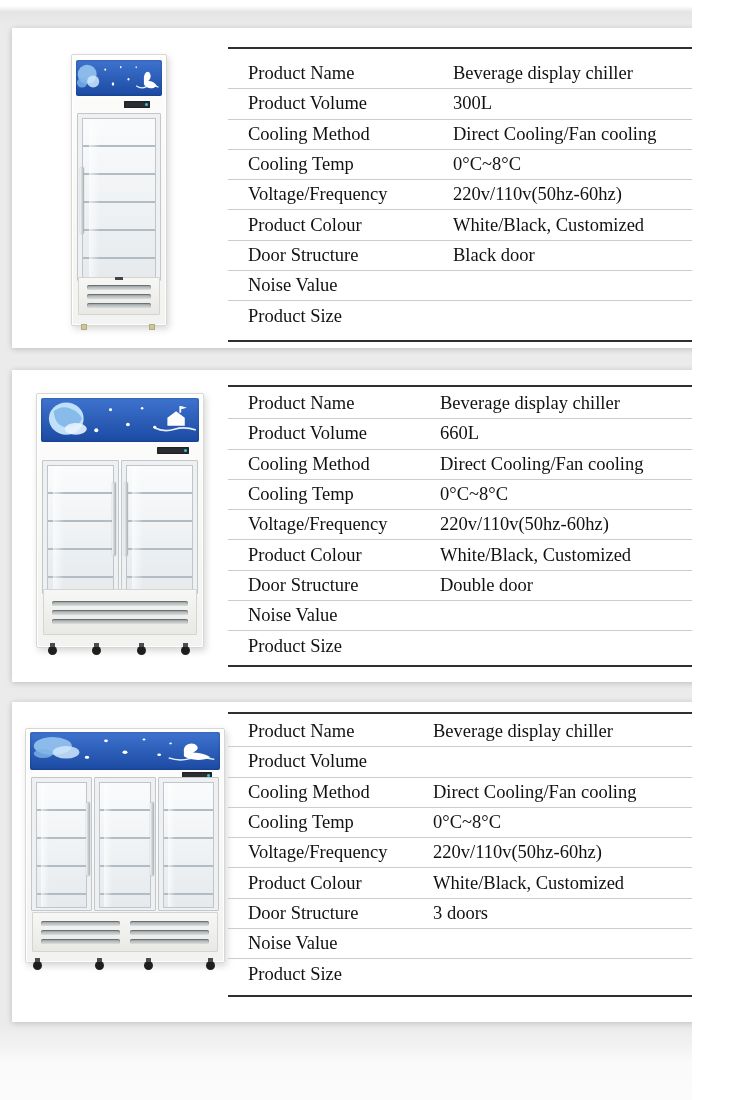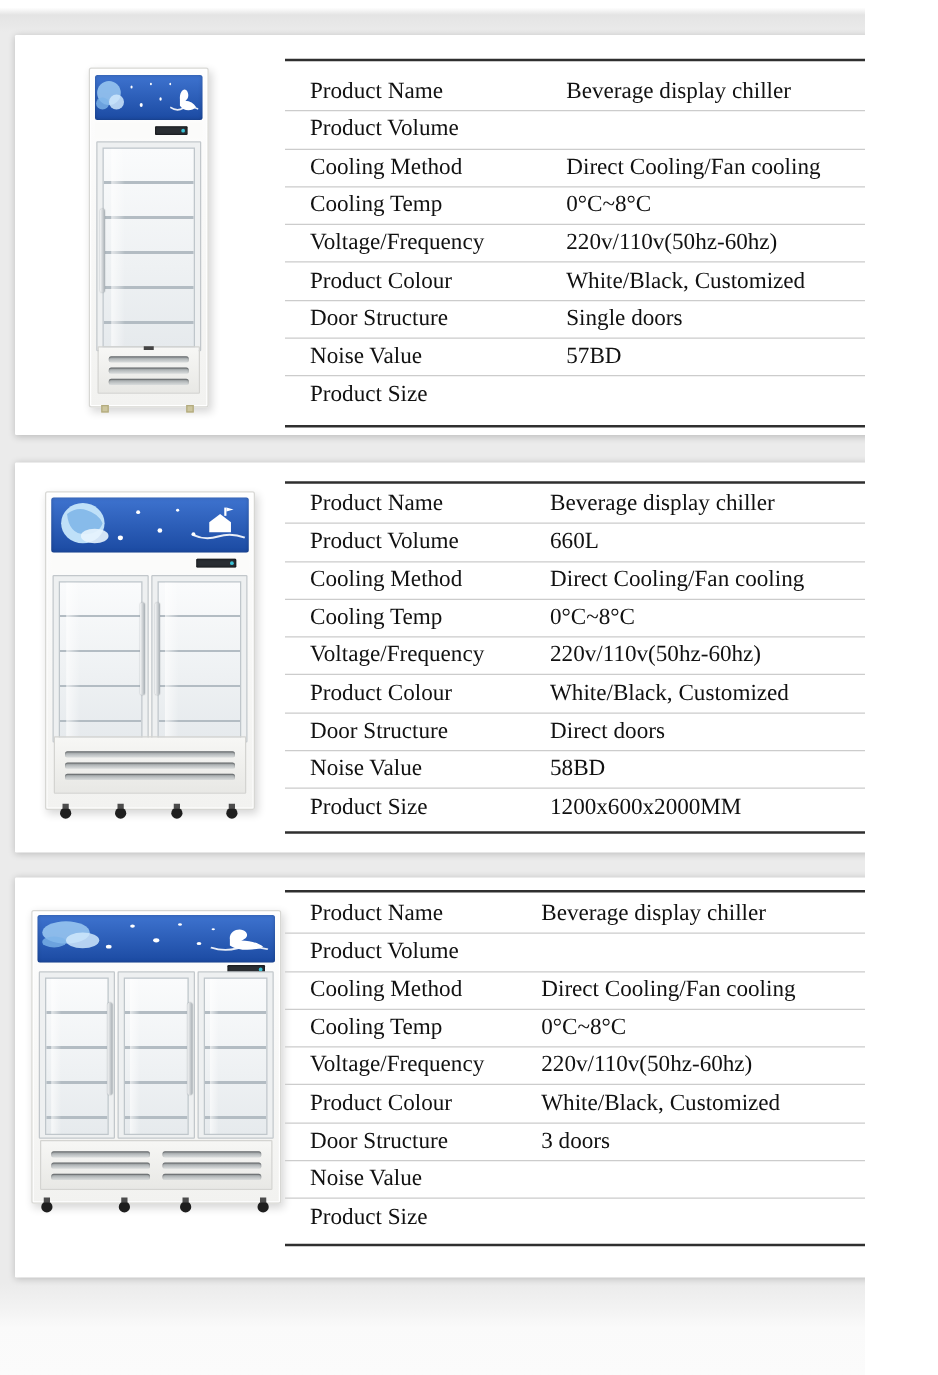--- a/index.html
+++ b/index.html
@@ -149,44 +149,44 @@
       <div class="foot fl"></div>
       <div class="foot fr"></div>
     </div>
     <div class="spec-table">
         <div class="spec-row">
           <span class="spec-label">Product Name</span>
           <span class="spec-value">Beverage display chiller</span>
         </div>
         <div class="spec-row">
           <span class="spec-label">Product Volume</span>
+          <span class="spec-value">300L</span>
         </div>
         <div class="spec-row">
           <span class="spec-label">Cooling Method</span>
           <span class="spec-value">Direct Cooling/Fan cooling</span>
         </div>
         <div class="spec-row">
           <span class="spec-label">Cooling Temp</span>
           <span class="spec-value">0°C~8°C</span>
         </div>
         <div class="spec-row">
           <span class="spec-label">Voltage/Frequency</span>
           <span class="spec-value">220v/110v(50hz-60hz)</span>
         </div>
         <div class="spec-row">
           <span class="spec-label">Product Colour</span>
           <span class="spec-value">White/Black, Customized</span>
         </div>
         <div class="spec-row">
           <span class="spec-label">Door Structure</span>
-          <span class="spec-value">Single doors</span>
+          <span class="spec-value">Black door</span>
         </div>
         <div class="spec-row">
           <span class="spec-label">Noise Value</span>
-          <span class="spec-value">57BD</span>
         </div>
         <div class="spec-row">
           <span class="spec-label">Product Size</span>
         </div>
       </div>
   </div>
 
   <div class="card s2">
     <div class="fridge f2" role="img" aria-label="Double door beverage display chiller photo">
       <div class="fshadow"></div>
@@ -257,29 +257,27 @@
         <div class="spec-row">
           <span class="spec-label">Voltage/Frequency</span>
           <span class="spec-value">220v/110v(50hz-60hz)</span>
         </div>
         <div class="spec-row">
           <span class="spec-label">Product Colour</span>
           <span class="spec-value">White/Black, Customized</span>
         </div>
         <div class="spec-row">
           <span class="spec-label">Door Structure</span>
-          <span class="spec-value">Direct doors</span>
+          <span class="spec-value">Double door</span>
         </div>
         <div class="spec-row">
           <span class="spec-label">Noise Value</span>
-          <span class="spec-value">58BD</span>
         </div>
         <div class="spec-row">
           <span class="spec-label">Product Size</span>
-          <span class="spec-value">1200x600x2000MM</span>
         </div>
       </div>
   </div>
 
   <div class="card s3">
     <div class="fridge f3" role="img" aria-label="Three door beverage display chiller photo">
       <div class="fshadow"></div>
       <div class="cab">
         <div class="banner">
           <svg viewBox="0 0 100 30" preserveAspectRatio="none">

